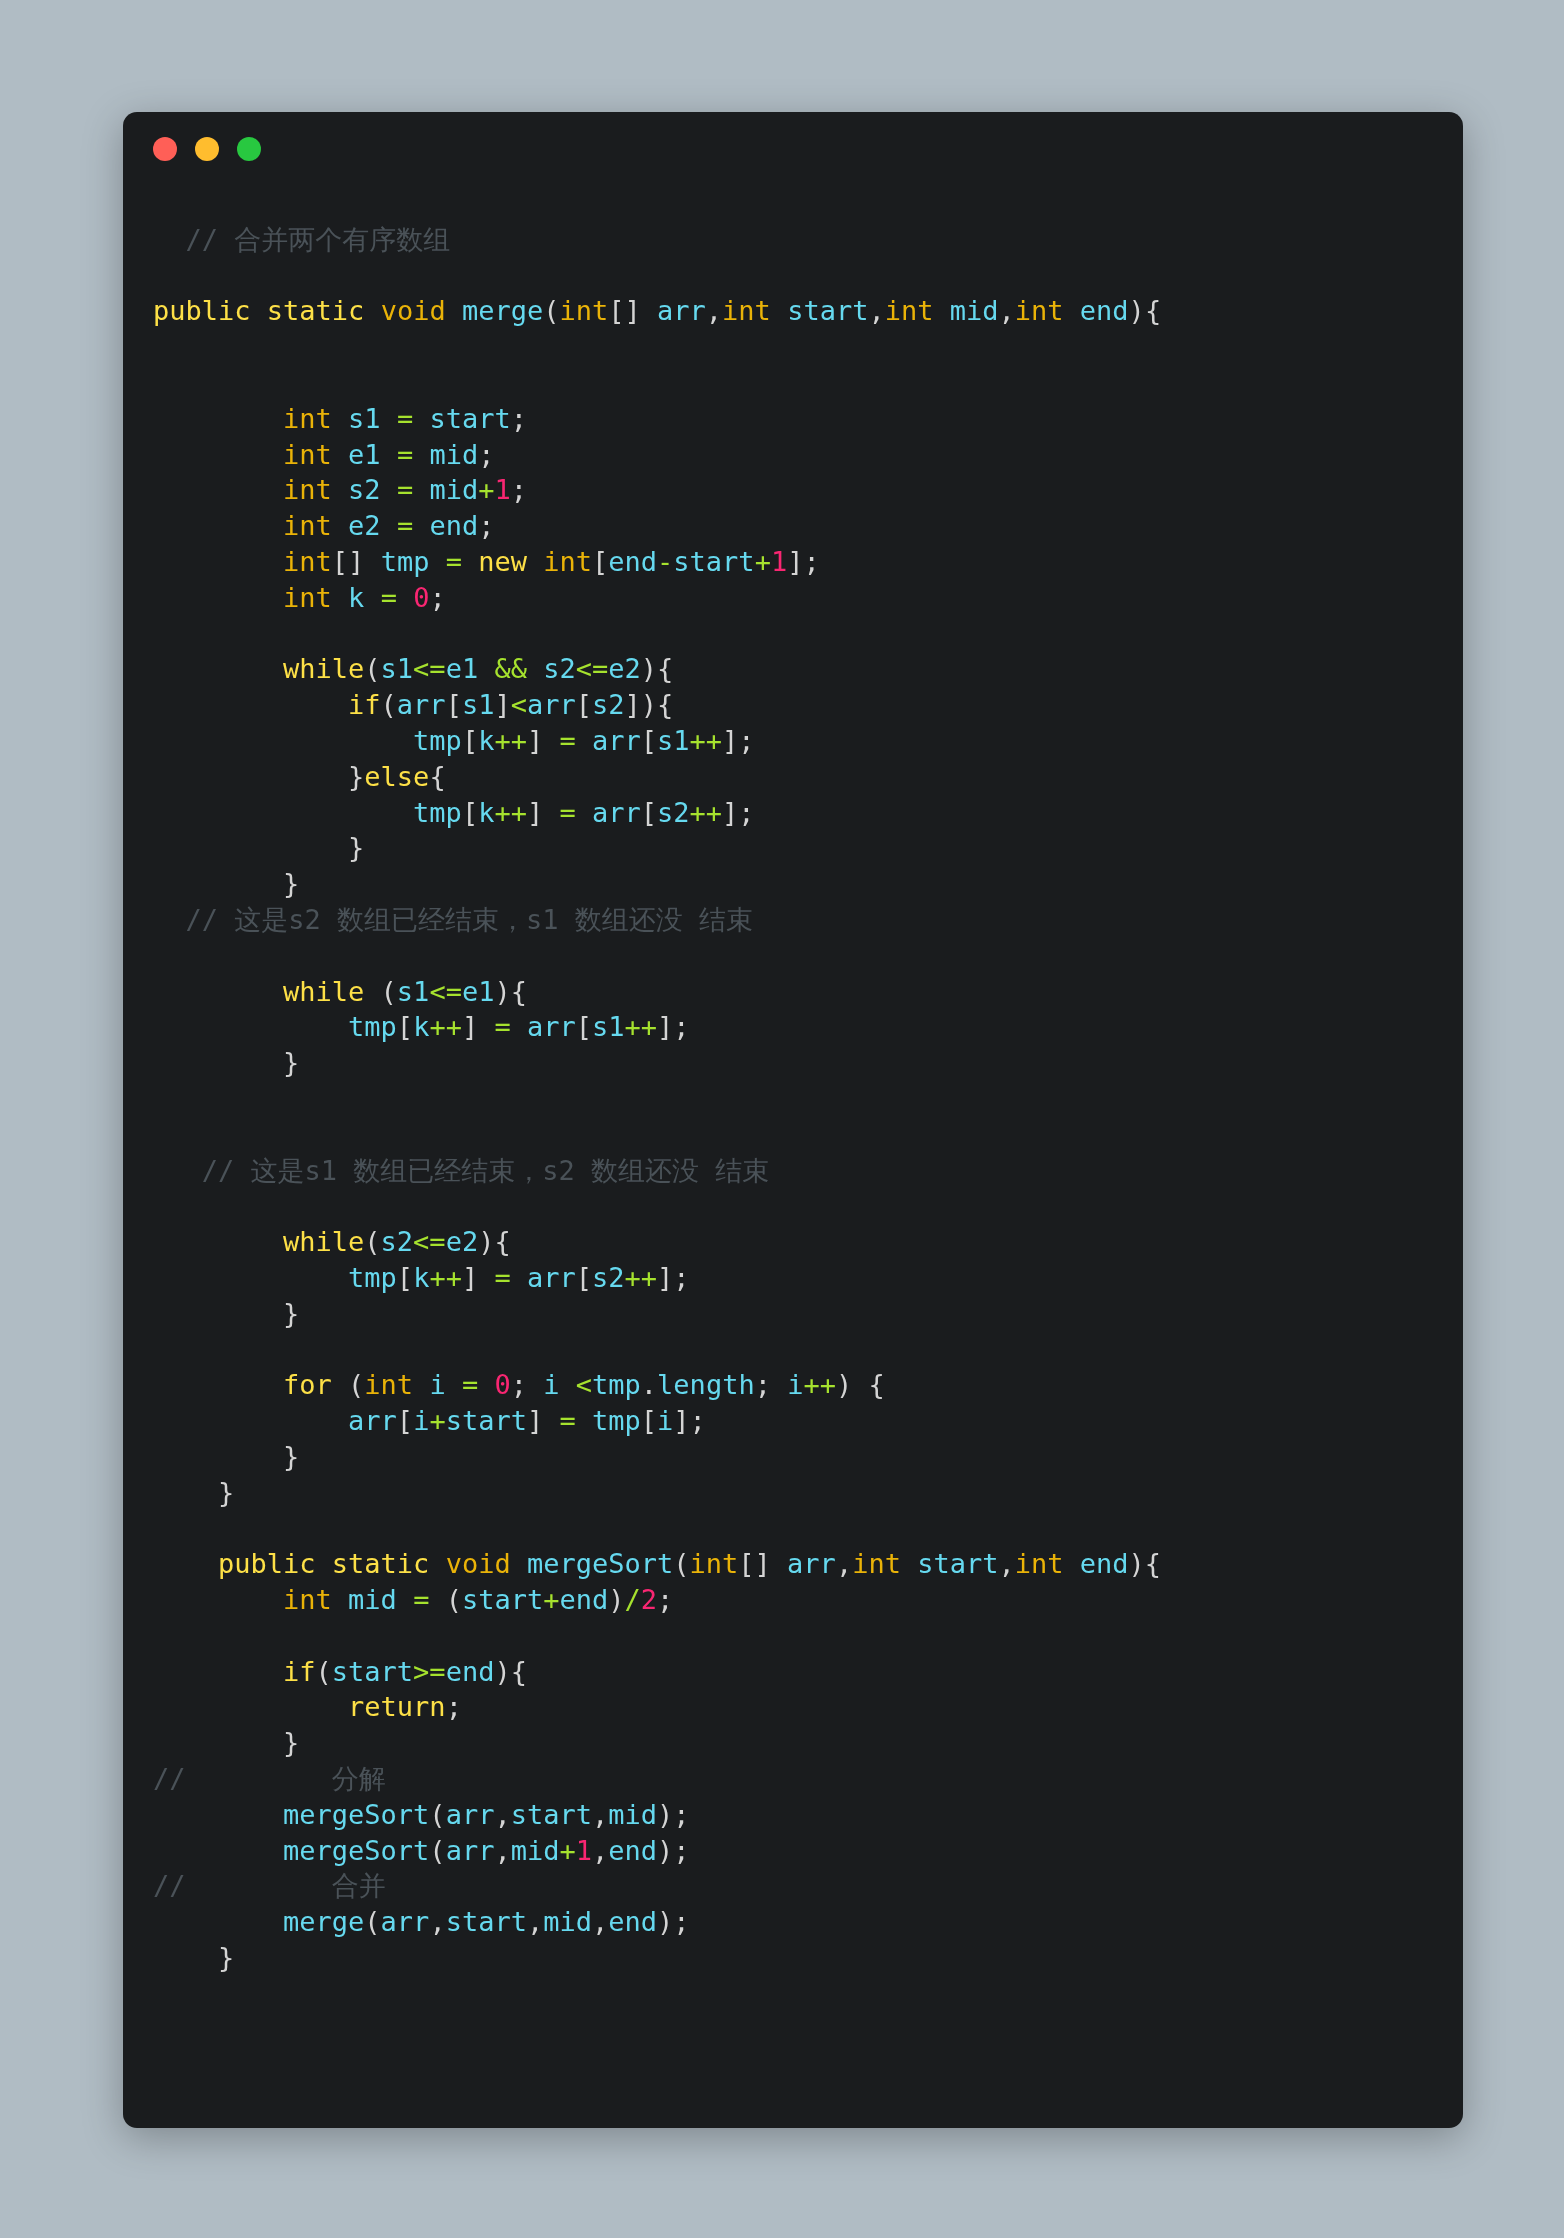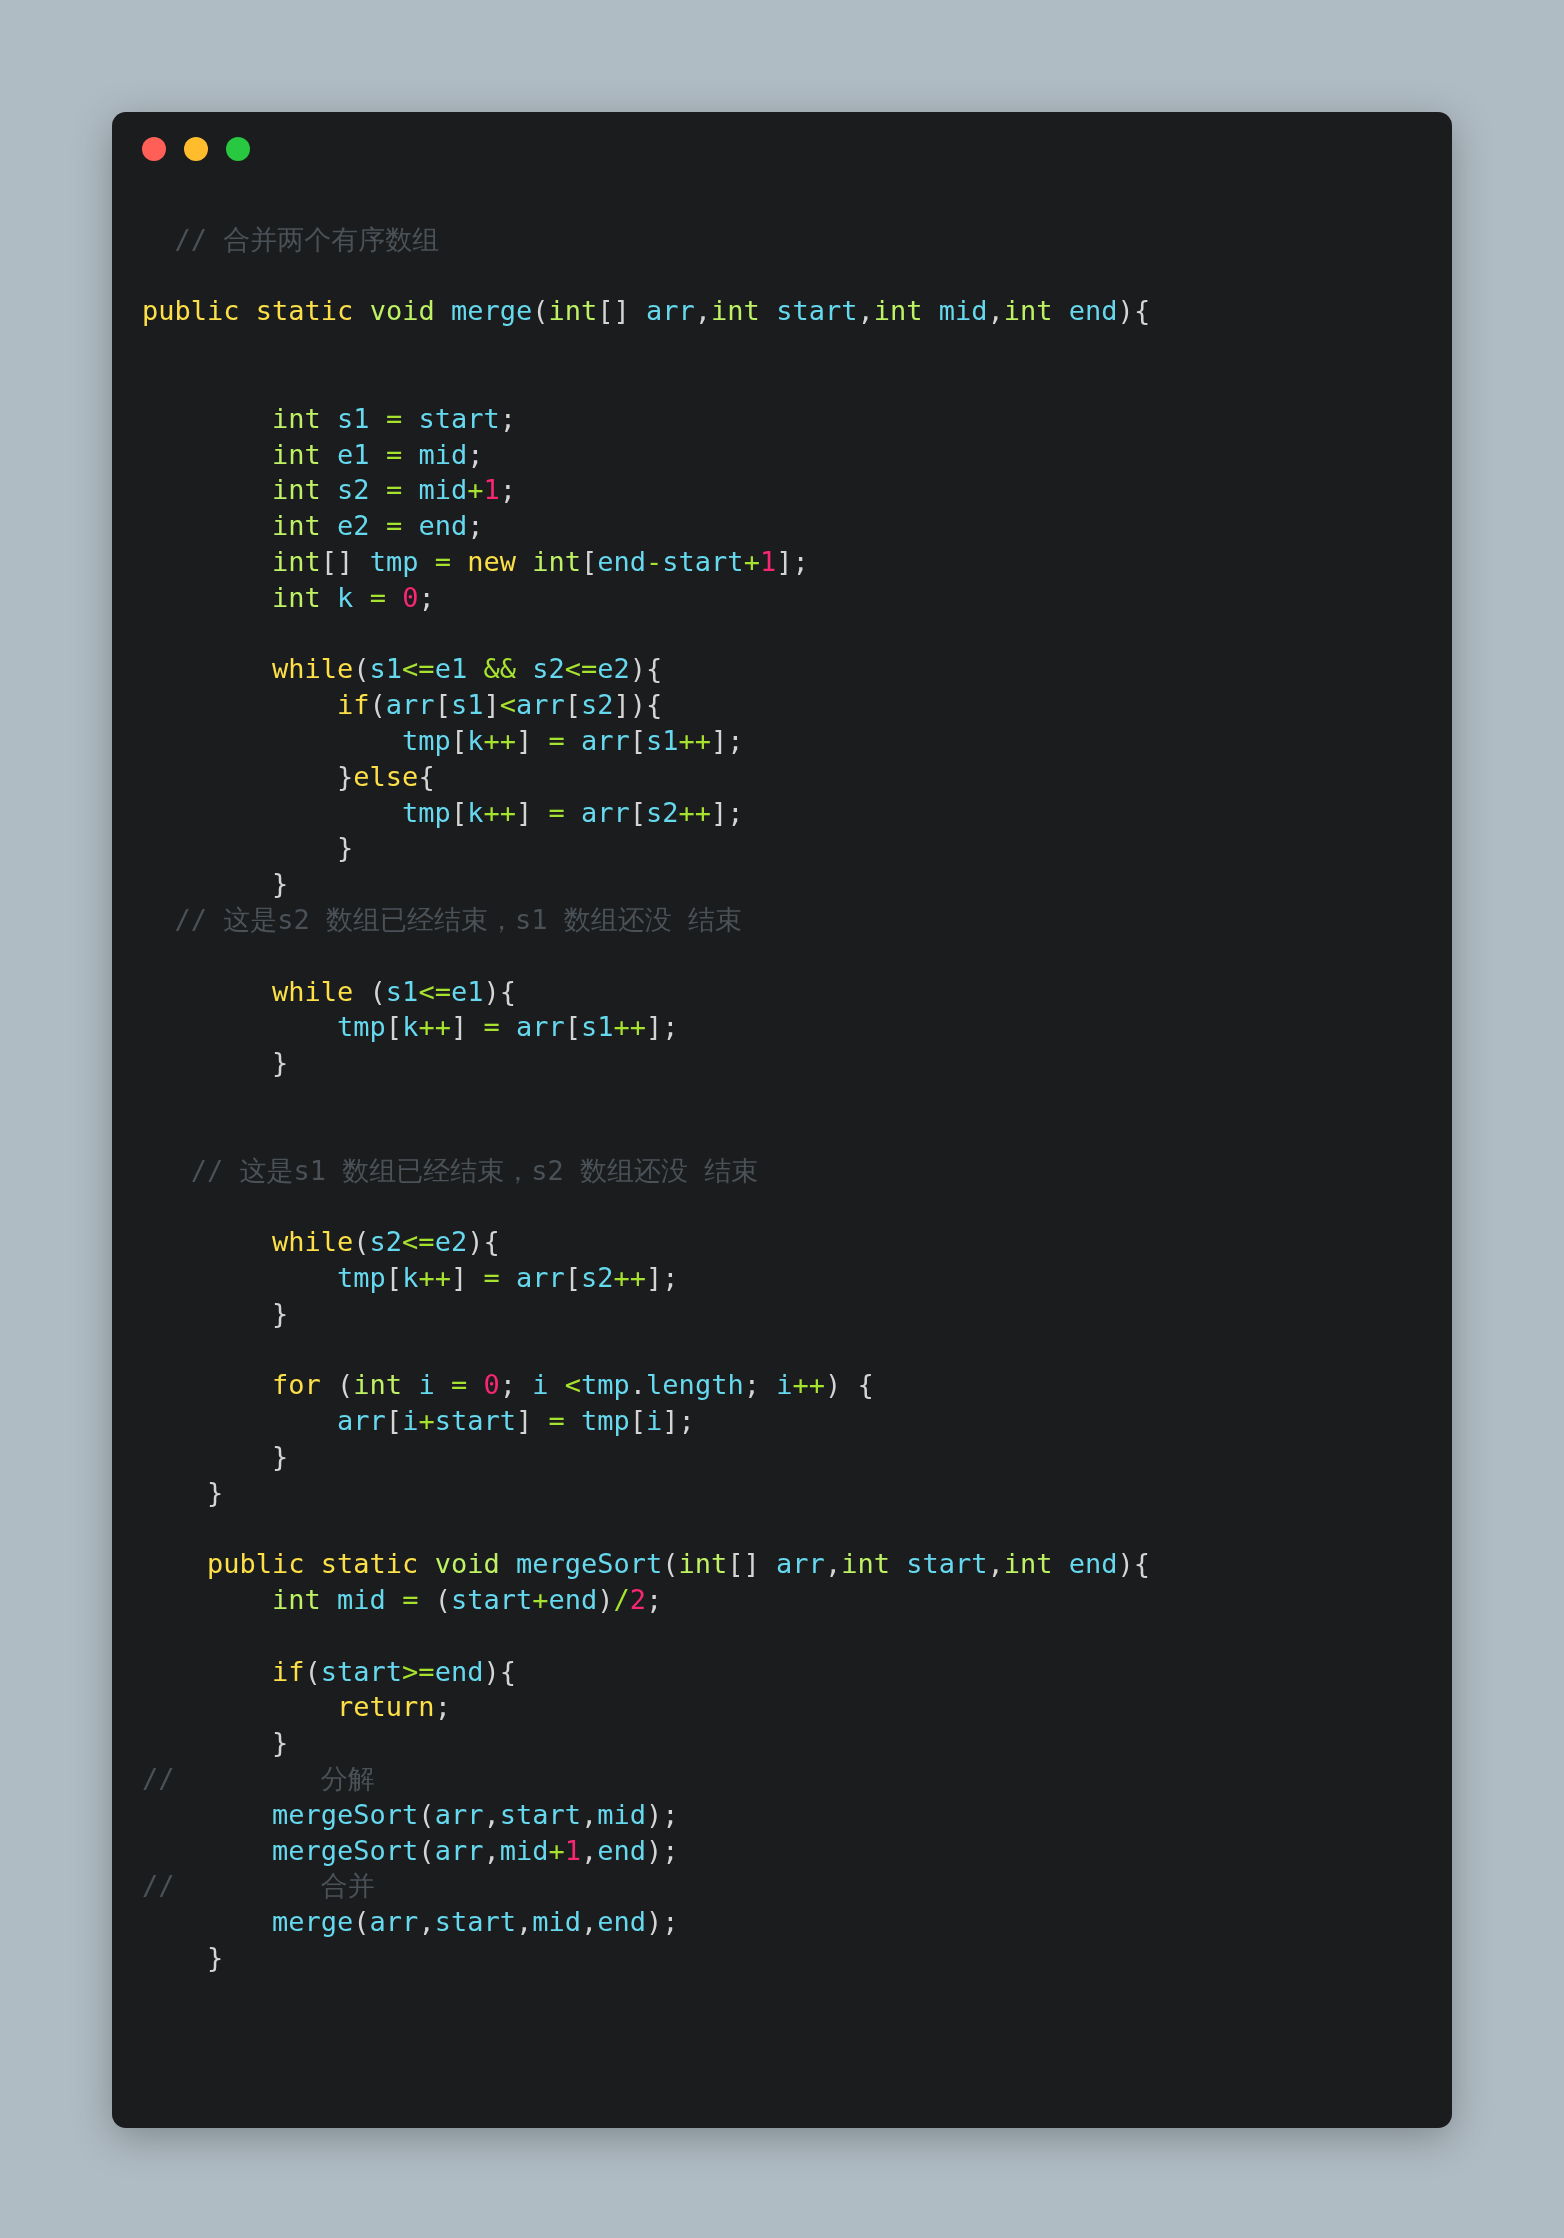--- a/index.html
+++ b/index.html
@@ -11,21 +11,21 @@
   body {
     background: #b0bcc4;
     font-family: "DejaVu Sans Mono", monospace;
     display: flex;
     align-items: flex-start;
     justify-content: center;
   }
 
   #window {
     position: absolute;
-    left: 112px;
+    left: 123px;
     top: 112px;
     width: 1340px;
     height: 2016px;
     background: #1a1c1e;
     border-radius: 14px;
     box-shadow: 0 10px 40px rgba(0,0,0,0.28);
     overflow: hidden;
   }
 
   #titlebar {
@@ -50,21 +50,21 @@
     line-height: 35.8px;
     letter-spacing: 0px;
     white-space: pre;
     color: #d4d4d4;
     tab-size: 4;
     -moz-tab-size: 4;
   }
   .line { display: block; height: 35.8px; padding-left: 30px; }
 
   .kw  { color: #fde047; }   
-  .ty  { color: #bef264; }   
+  .ty  { color: #eab308; }   
   .id  { color: #66d9ef; }   
   .num { color: #f92672; }   
   .op  { color: #a6e22e; }   
   .pu  { color: #d4d4d4; }   
   .cm  { color: #4a5258; }   
 </style>
 </head>
 <body>
 
 <div id="window">

